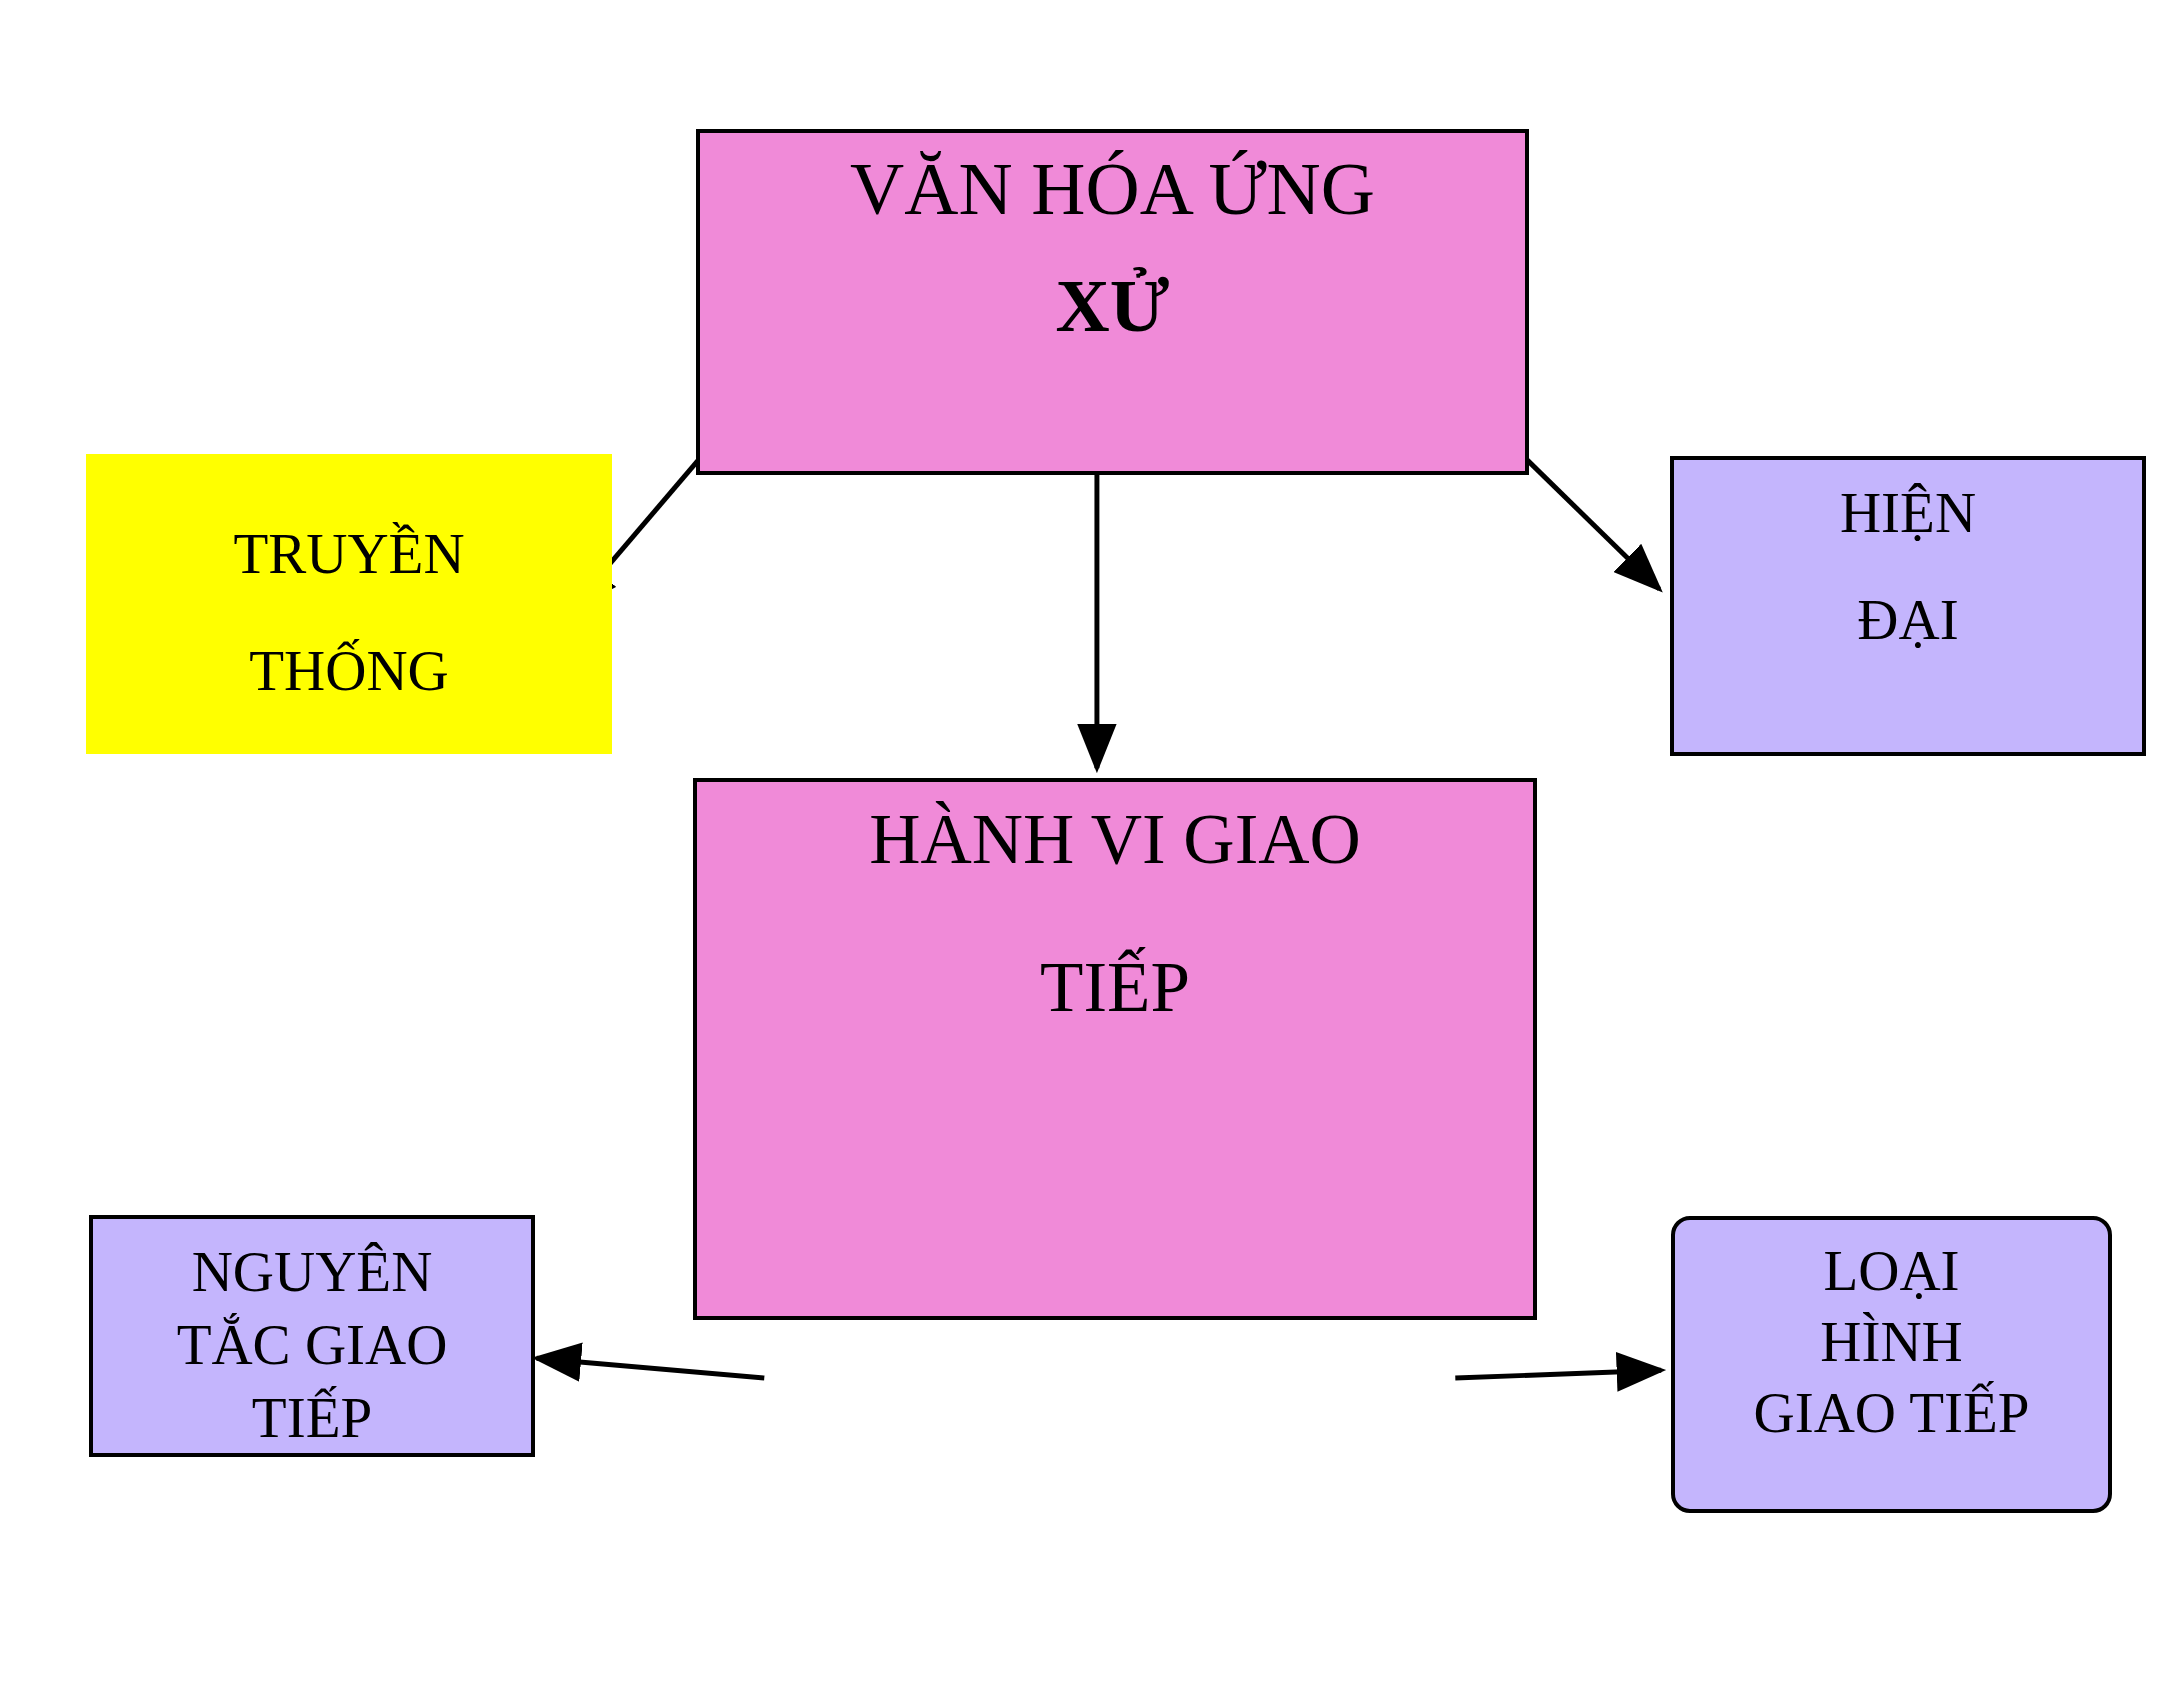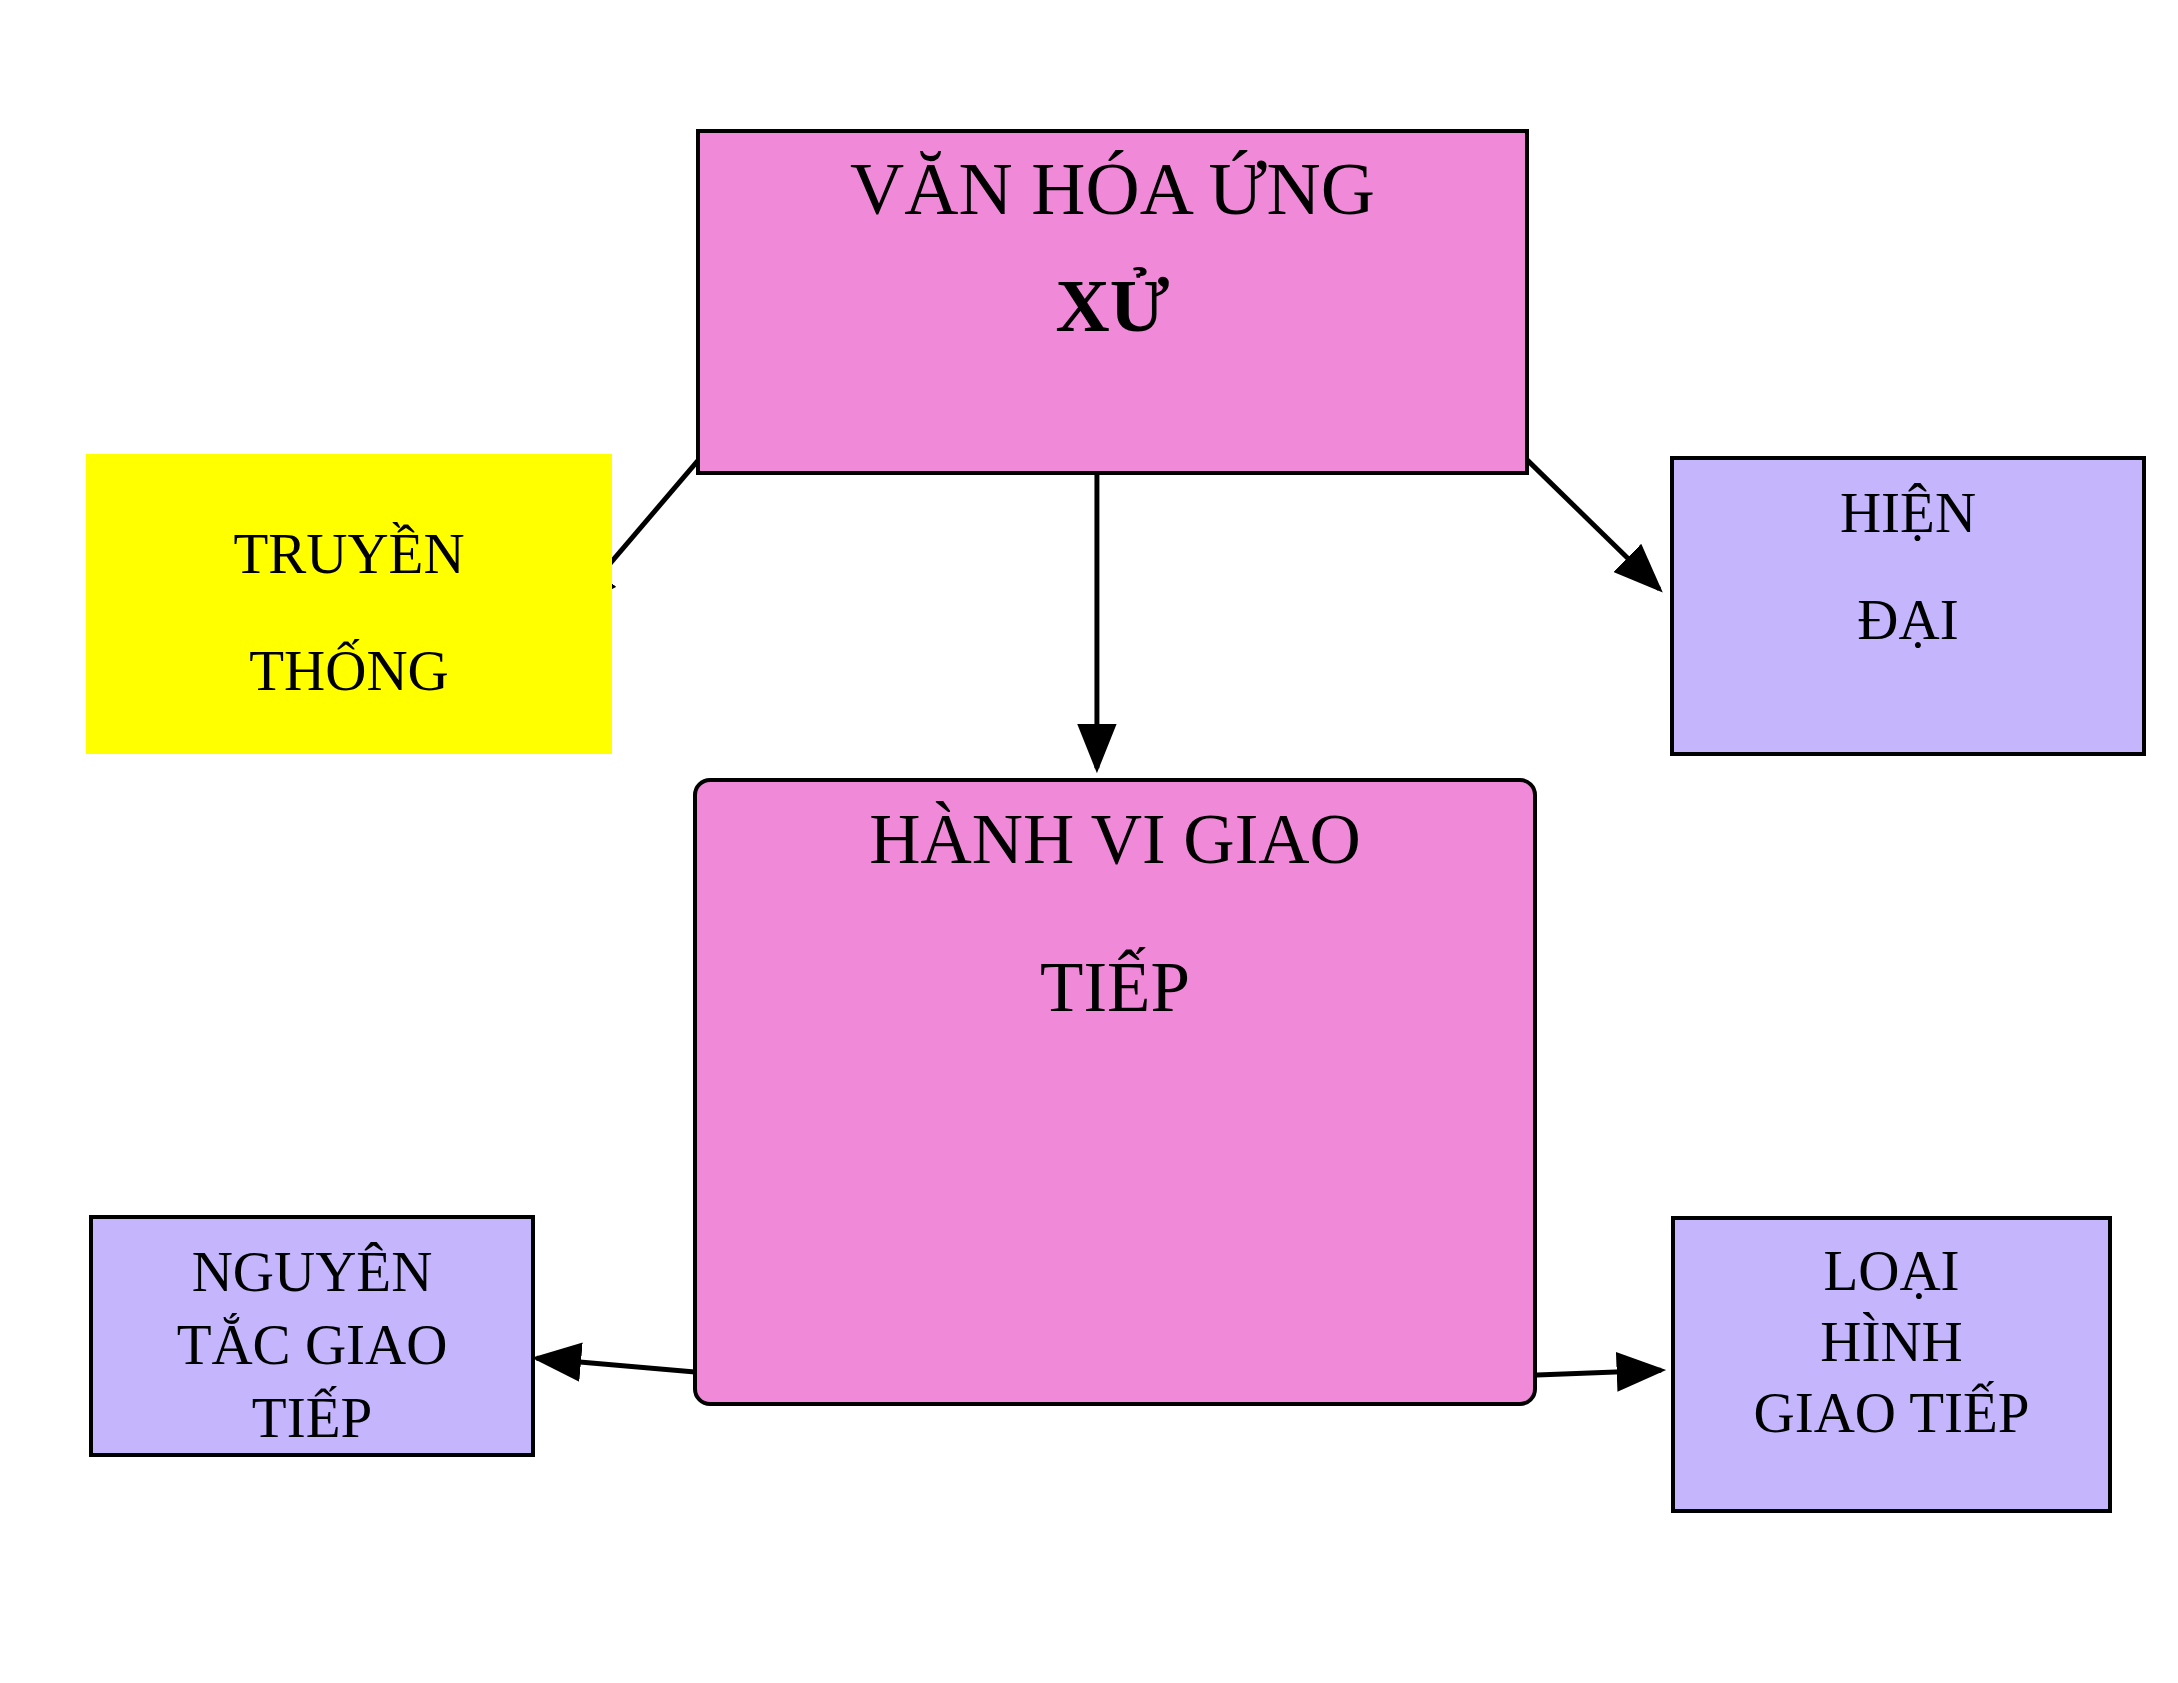--- a/index.html
+++ b/index.html
@@ -72,41 +72,41 @@
 
   #node-hien-dai {
     left: 1670px; top: 456px; width: 476px; height: 300px;
     font-size: 57px;
     justify-content: flex-start;
     padding-top: 24px;
   }
   #node-hien-dai .line + .line { margin-top: 50px; }
 
   #node-hanh-vi-giao-tiep {
-    left: 693px; top: 778px; width: 844px; height: 628px;
+    left: 693px; top: 778px; width: 844px; height: 542px;
     font-size: 71px;
     justify-content: flex-start;
     padding-top: 22px;
-    border-radius: 17px;
   }
   #node-hanh-vi-giao-tiep .line + .line { margin-top: 77px; }
 
   #node-nguyen-tac-giao-tiep {
     left: 89px; top: 1215px; width: 446px; height: 242px;
     font-size: 57px;
     justify-content: flex-start;
     padding-top: 24px;
   }
   #node-nguyen-tac-giao-tiep .line + .line { margin-top: 16px; }
 
   #node-loai-hinh-giao-tiep {
     left: 1671px; top: 1216px; width: 441px; height: 297px;
     font-size: 57px;
     justify-content: flex-start;
     padding-top: 22px;
+    border-radius: 19px;
   }
   #node-loai-hinh-giao-tiep .line + .line { margin-top: 14px; }
 </style>
 </head>
 <body>
 
 <div id="canvas">
 
   <svg id="arrow-layer" viewBox="0 0 2200 1700" width="2178" height="1683" xmlns="http://www.w3.org/2000/svg">
     <defs>

